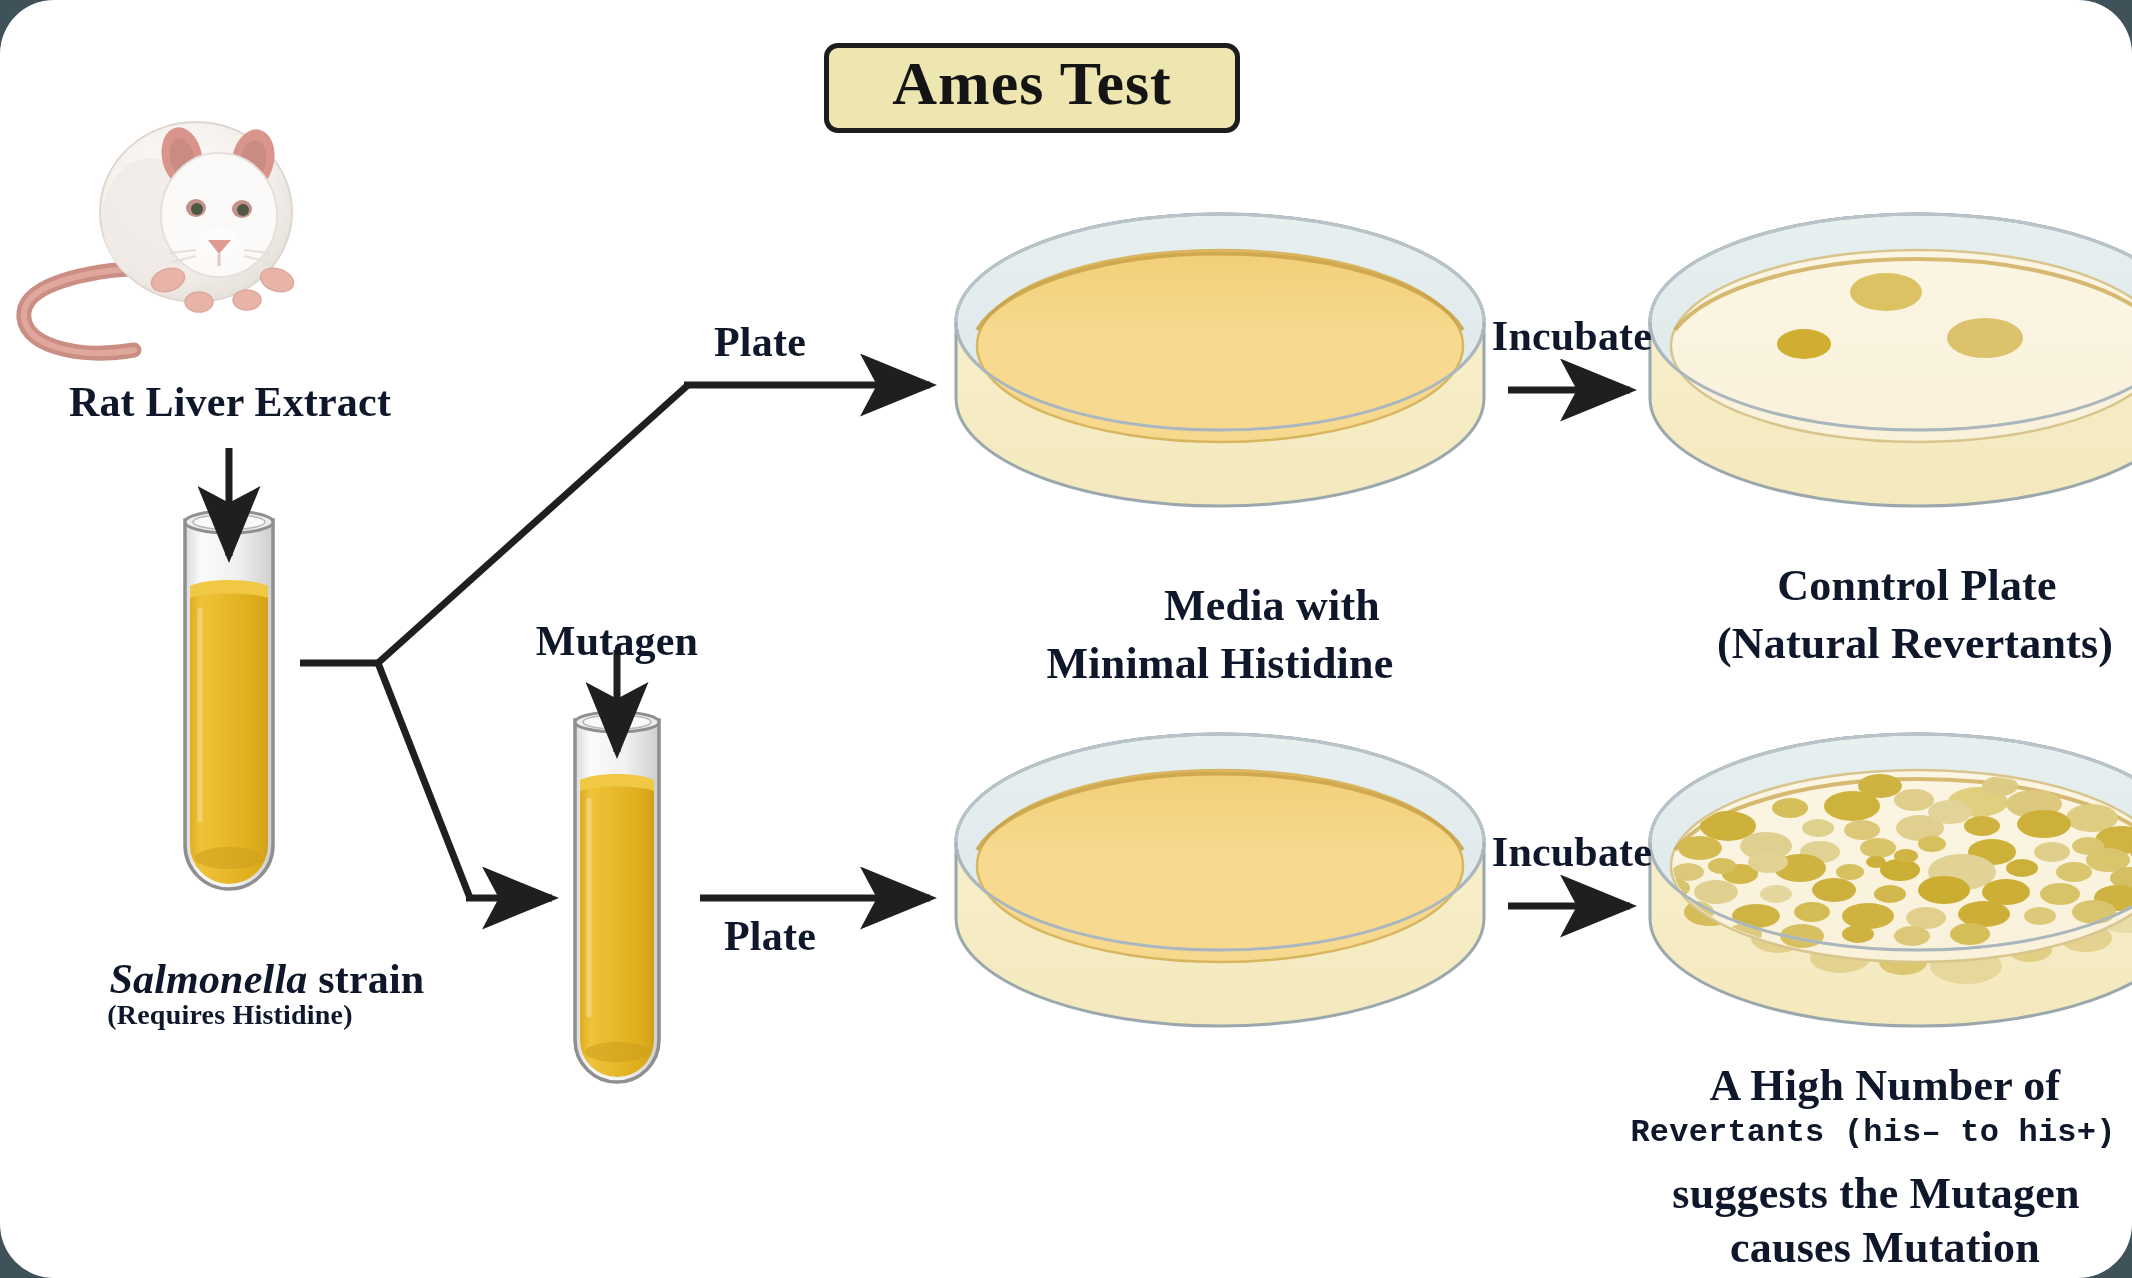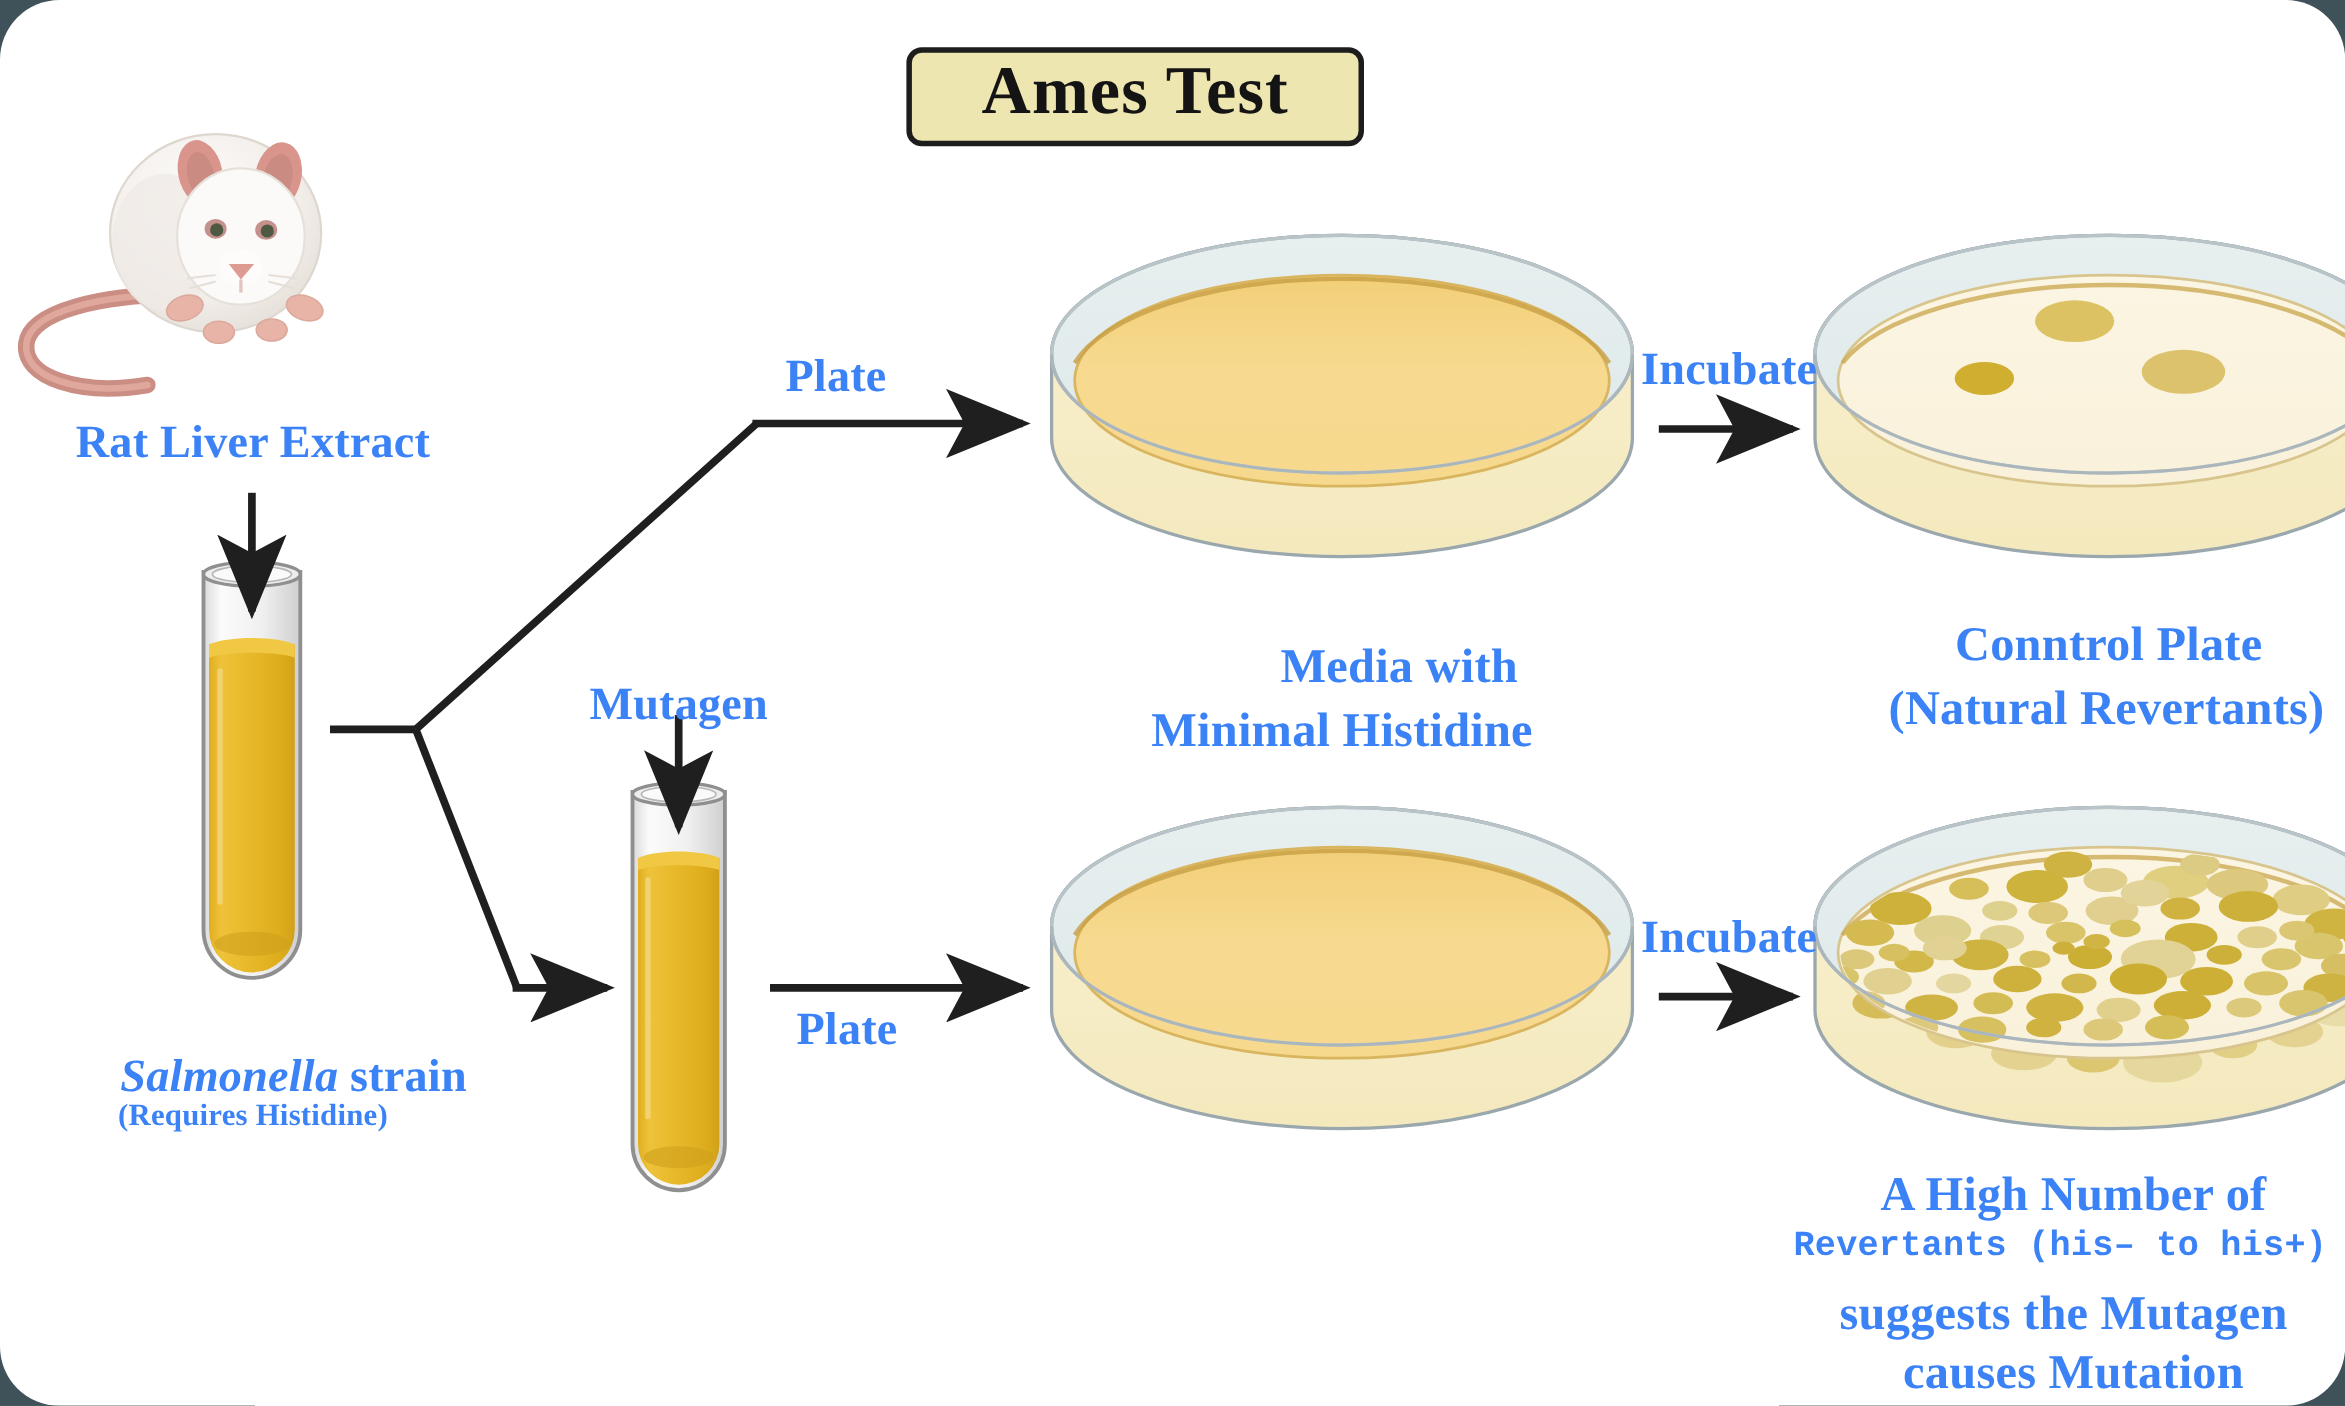--- a/index.html
+++ b/index.html
@@ -16,21 +16,21 @@
   #canvas {
     position: relative;
     width: 2132px;
     height: 1278px;
     background: #ffffff;
     border-radius: 54px;
     overflow: hidden;
   }
   .lbl {
     position: absolute;
-    color: #3b82f6;
+    color: #0f172a;
     font-weight: bold;
     text-align: center;
     line-height: 1.18;
     white-space: pre;
     letter-spacing: 0.2px;
   }
   #title-box {
     position: absolute;
     left: 824px;
     top: 18px;

